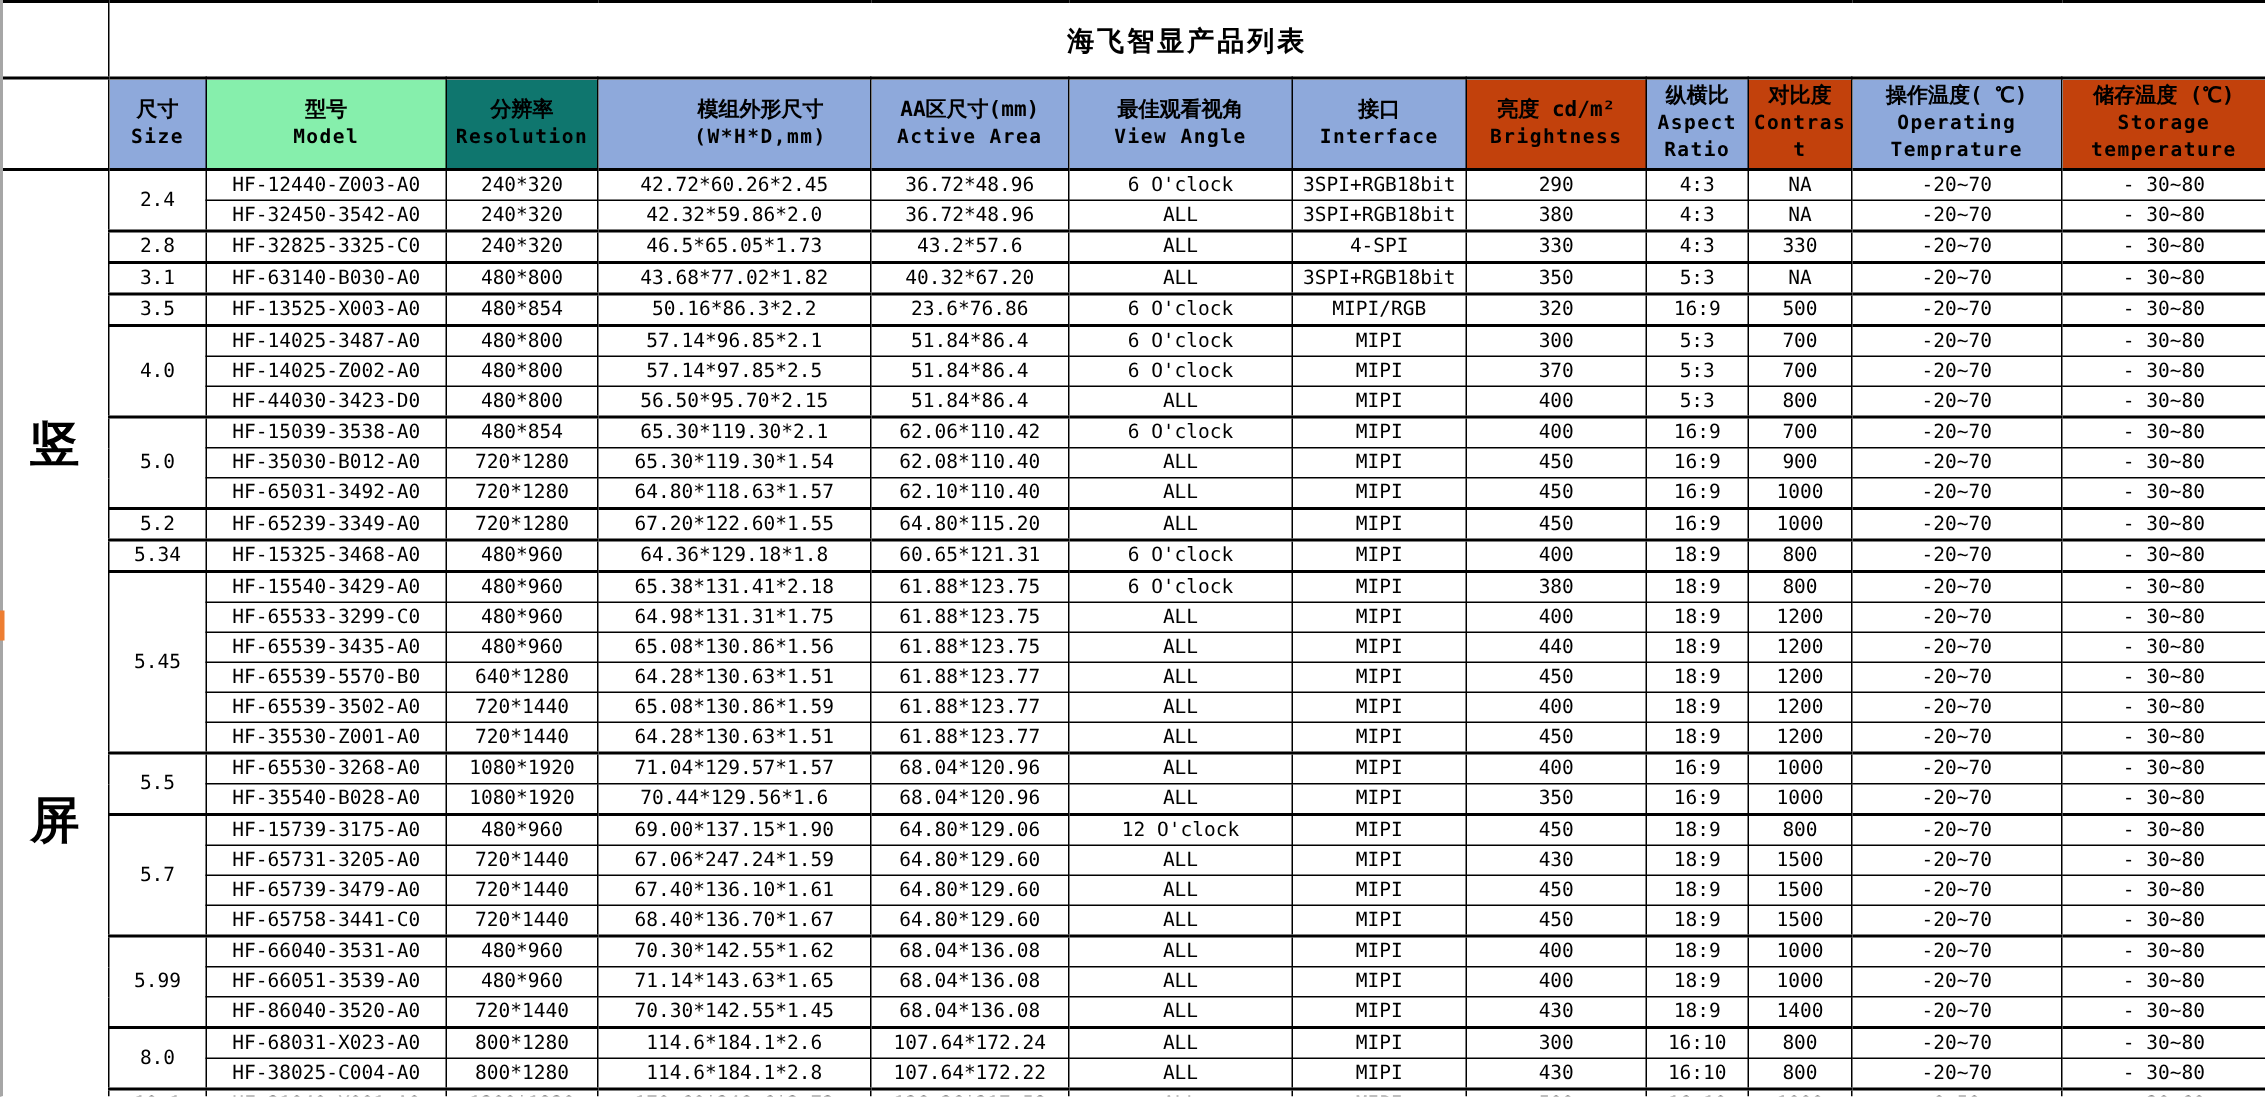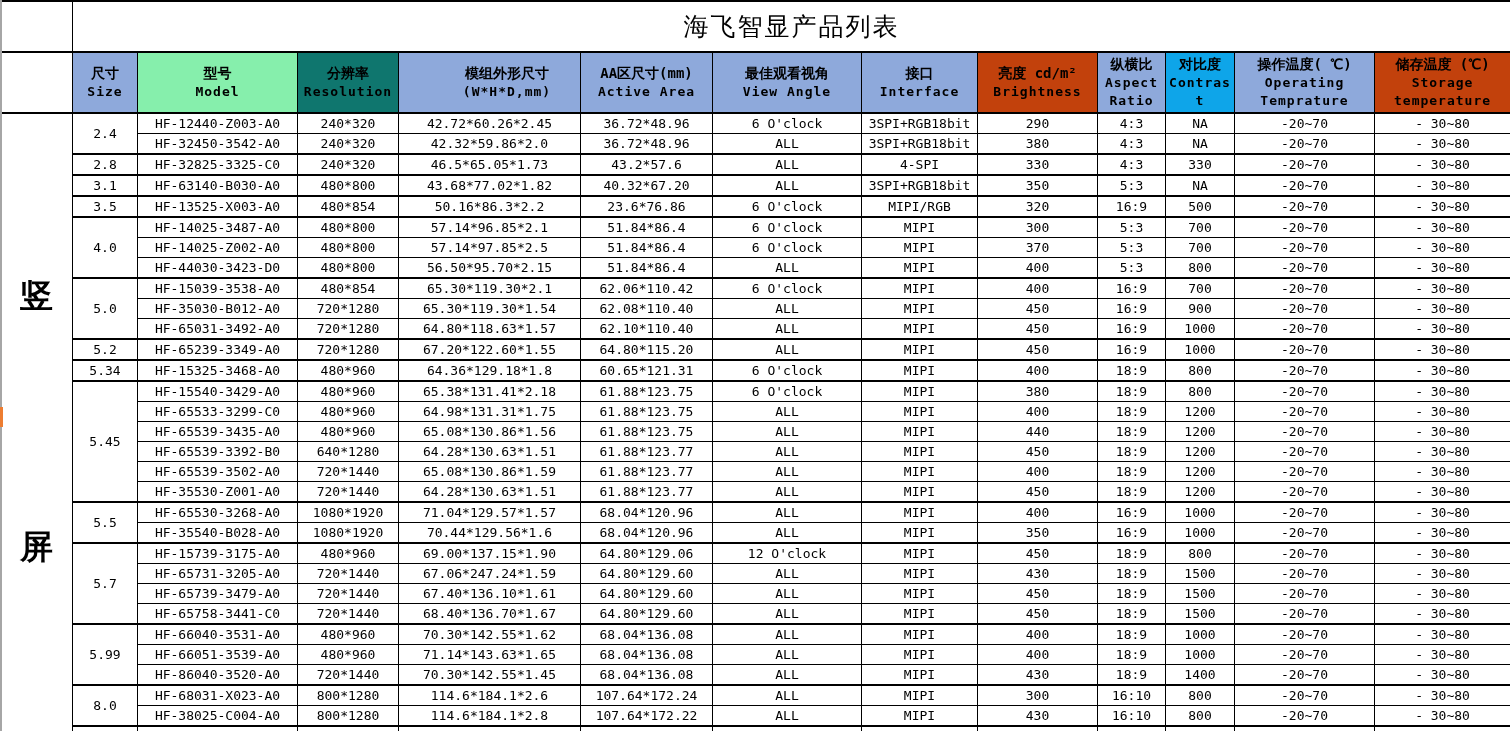--- a/index.html
+++ b/index.html
@@ -22,22 +22,22 @@
     text-align:center;
     vertical-align:middle;
     overflow:hidden;
     white-space:nowrap;
   }
   
   tr.title-row td{height:49px;border-top:2px solid #000;border-bottom:2px solid #000;}
   td.corner{background:#fff;border-left:none;}
   td.title-cell{
     font-family:"DejaVu Serif","Liberation Serif",serif;
-    font-weight:normal;
-    font-size:25px;
+    font-weight:bold;
+    font-size:18px;
     letter-spacing:2px;
   }
   
   tr.header-row td{height:59px;border-bottom:2px solid #000;background:#fff;}
   tr.header-row td.hcell{background:#8EA9DB;}
   td.corner2{border-left:none;}
   .h-zh{font-size:14px;font-weight:bold;line-height:19px;}
   .h-en{font-size:13px;font-weight:bold;line-height:18px;letter-spacing:1px;}
   
   tr.data-row td{height:19px;font-size:13px;line-height:19px;}
@@ -118,21 +118,21 @@
           </td>
           <td class="hcell" style="background: #c2410c;">
             <div class="h-zh">亮度 cd/m²</div>
             <div class="h-en">Brightness</div>
           </td>
           <td class="hcell" style="background: rgb(142, 169, 219);">
             <div class="h-zh">纵横比</div>
             <div class="h-en">Aspect</div>
             <div class="h-en">Ratio</div>
           </td>
-          <td class="hcell" style="background: #0ea5e9;">
+          <td class="hcell" style="background: #c2410c;">
             <div class="h-zh">对比度</div>
             <div class="h-en">Contras</div>
             <div class="h-en">t</div>
           </td>
           <td class="hcell" style="background: rgb(142, 169, 219);">
             <div class="h-zh">操作温度( ℃)</div>
             <div class="h-en">Operating</div>
             <div class="h-en">Temprature</div>
           </td>
           <td class="hcell" style="background: #c2410c;">
@@ -357,21 +357,21 @@
           <td>61.88*123.75</td>
           <td>ALL</td>
           <td>MIPI</td>
           <td>440</td>
           <td>18:9</td>
           <td>1200</td>
           <td>-20~70</td>
           <td>- 30~80</td>
         </tr>
         <tr class="data-row">
-          <td>HF-65539-3392-B0</td>
+          <td>HF-65539-5570-B0</td>
           <td>640*1280</td>
           <td>64.28*130.63*1.51</td>
           <td>61.88*123.77</td>
           <td>ALL</td>
           <td>MIPI</td>
           <td>450</td>
           <td>18:9</td>
           <td>1200</td>
           <td>-20~70</td>
           <td>- 30~80</td>

